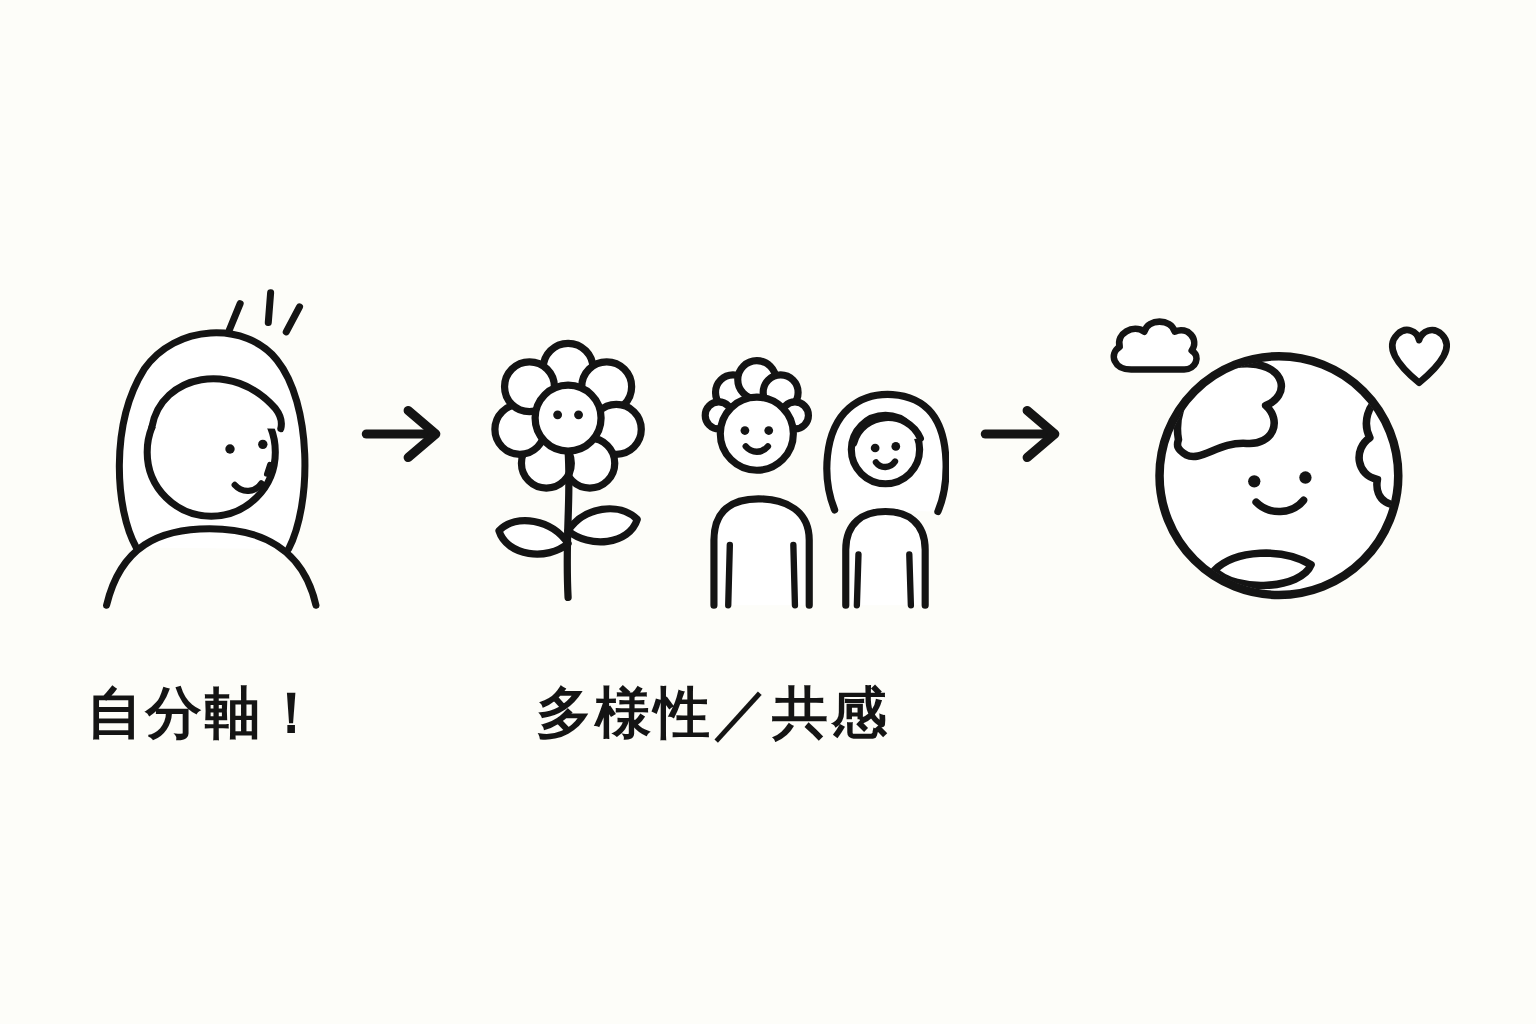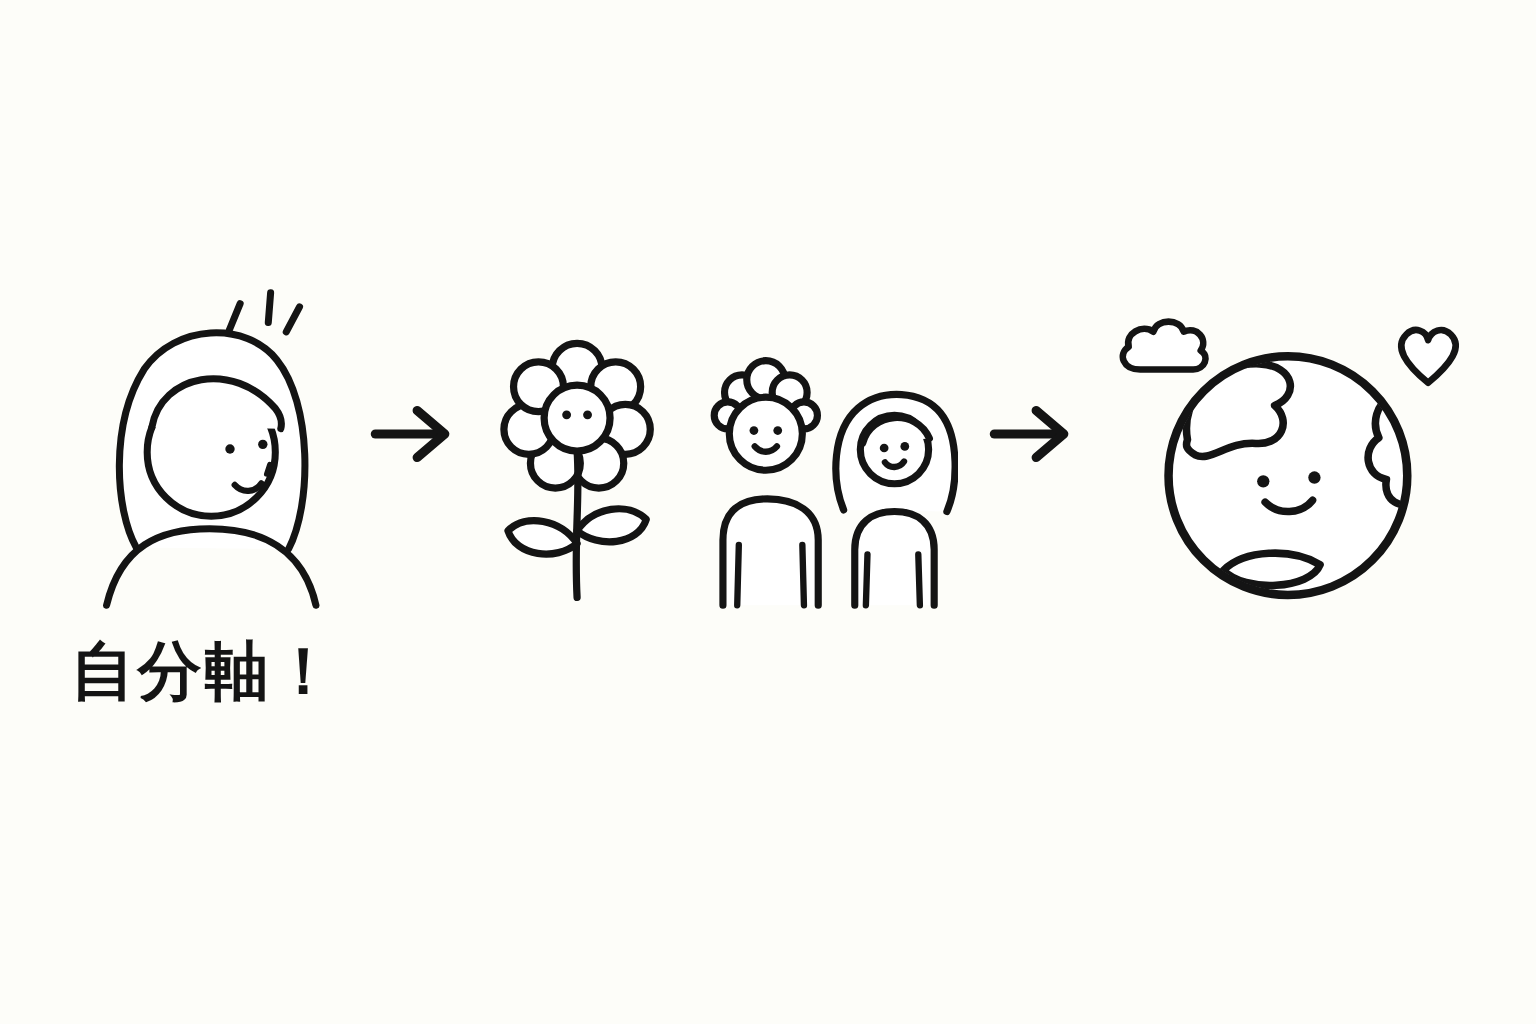--- a/index.html
+++ b/index.html
@@ -19,22 +19,22 @@
   }
   .stage { display: flex; flex-direction: column; align-items: center; }
   .icon-box {
     height: 392px;
     display: flex;
     align-items: flex-end;
     justify-content: center;
     gap: 16px;
   }
   .label {
-    margin-top: 24px;
-    font-size: 64px;
+    margin-top: 70px;
+    font-size: 56px;
     font-weight: 700;
     color: #141414;
     letter-spacing: 3px;
     line-height: 1.18;
     white-space: nowrap;
   }
   .arrow-box { margin-top: 170px; flex: 0 0 auto; }
   svg { display: block; }
   .stroke {
     fill: none;
@@ -124,20 +124,21 @@
           <path class="fillw" d="M 220 130 C 230 90 288 86 304 124"></path>
           <circle class="dot" cx="247" cy="136" r="5.5"></circle>
           <circle class="dot" cx="273" cy="134" r="5.5"></circle>
           <path d="M 248 154 C 254 162 266 162 272 153" stroke-width="8"></path>
           <path class="fillw" d="M 210 334 L 210 264 C 210 230 232 216 260 216 C 288 216 310 230 310 264 L 310 334"></path>
           <path d="M 226 270 L 224 334" stroke-width="8"></path>
           <path d="M 290 270 L 292 334" stroke-width="8"></path>
         </g>
       </svg>
     </div>
+    <div class="label">多様性／共感</div>
   </div>
 
   <div class="arrow-box">
     <svg width="92" viewBox="0 0 110 110">
       <g class="stroke" stroke-width="11">
         <path d="M 10 55 L 90 55"></path>
         <path d="M 60 27 L 93 55 L 60 83"></path>
       </g>
     </svg>
   </div>

